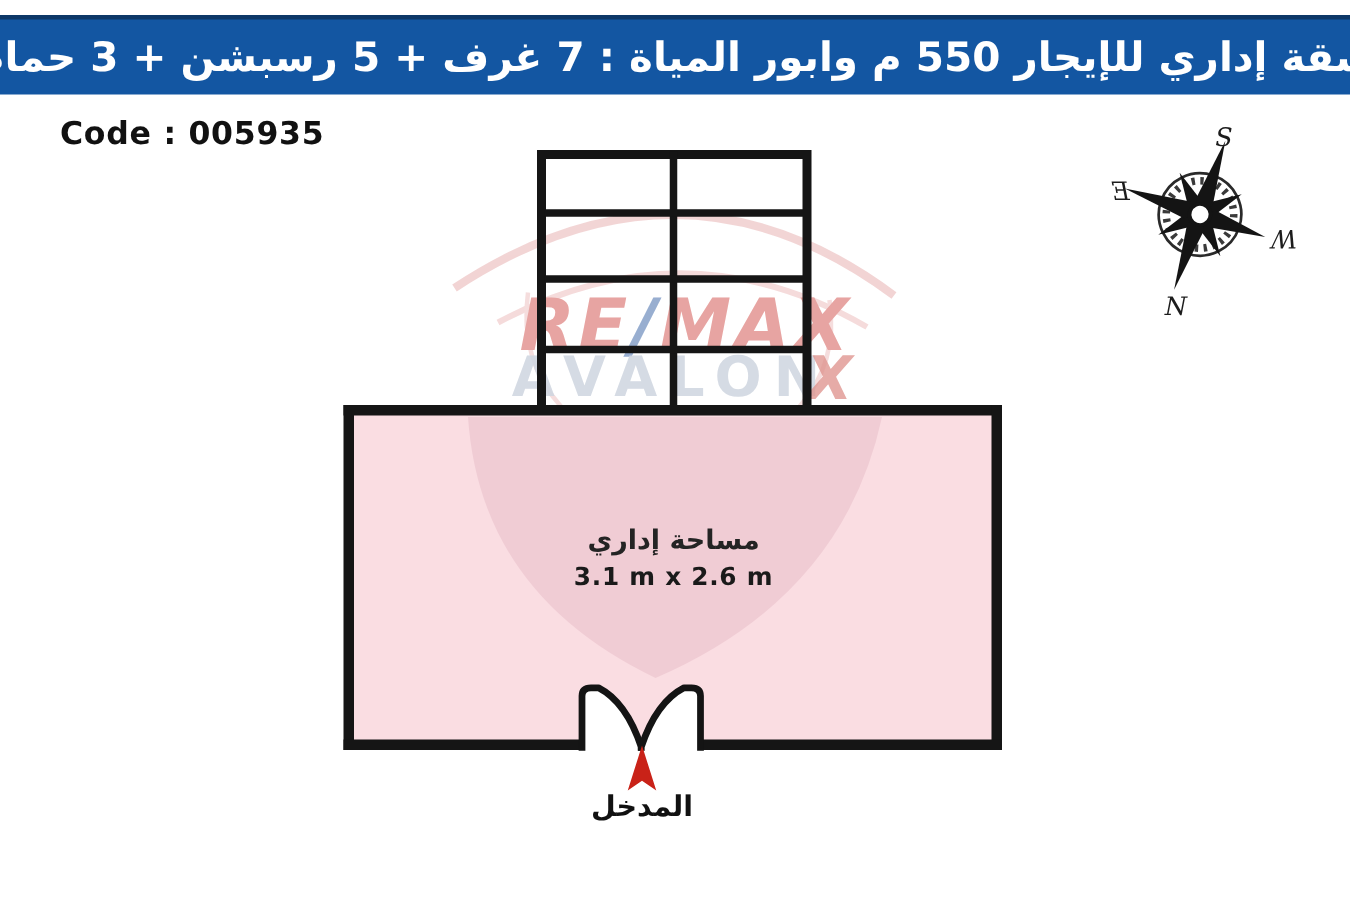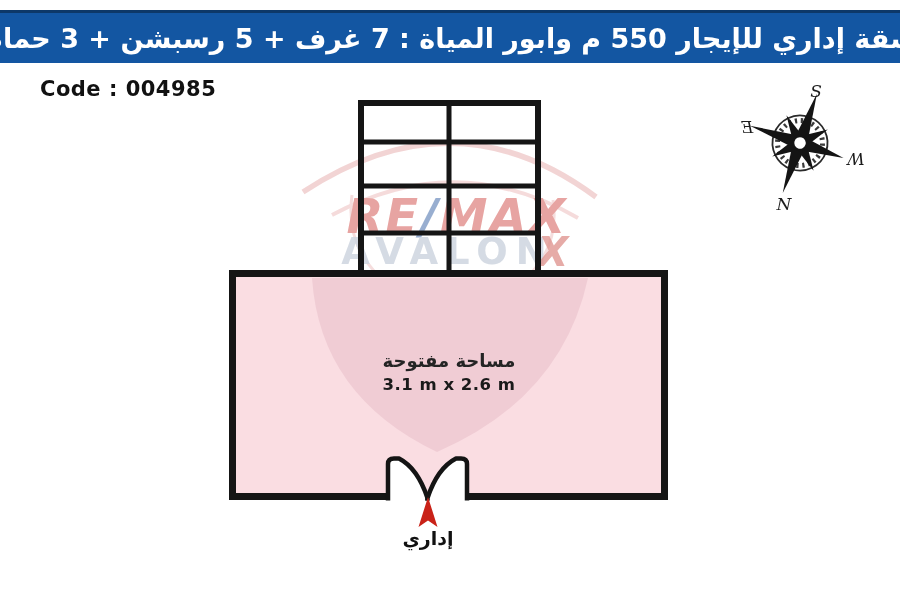--- a/index.html
+++ b/index.html
@@ -30,21 +30,21 @@
 </style>
 </head>
 <body>
 
 <div class="page">
 
   <div class="header-bar">
     <div class="header-title">شقة إداري للإيجار 550 م وابور المياة :  7 غرف + 5 رسبشن + 3 حمام</div>
   </div>
 
-  <div class="code-label">Code : 004985</div>
+  <div class="code-label">Code : 005935</div>
 
   <svg class="plan-svg" width="900" height="599" viewBox="0 0 900 599">
 
     <g opacity="0.9">
       <path d="M 303,192 Q 455,92 596,197" fill="none" stroke="#f1d0d0" stroke-width="5.5"></path>
       <path d="M 332,215 Q 457,148 578,218" fill="none" stroke="#f4d8d8" stroke-width="4"></path>
       <path d="M 352,195 Q 346,240 374,271" fill="none" stroke="#f4dada" stroke-width="3"></path>
       <path d="M 553,200 Q 559,242 533,271" fill="none" stroke="#f4dada" stroke-width="3"></path>
       <text x="457" y="233" text-anchor="middle" font-family="DejaVu Sans, sans-serif" font-size="48" font-weight="bold" font-style="italic" letter-spacing="2"><tspan fill="#e59b98">RE</tspan><tspan fill="#8da6cc">/</tspan><tspan fill="#e59b98">MAX</tspan></text>
       <text x="448" y="264" text-anchor="middle" font-family="DejaVu Sans, sans-serif" font-size="37" font-weight="bold" letter-spacing="8" fill="#ccd3de" opacity="0.9">AVALON</text>
@@ -96,17 +96,17 @@
       </g>
       <g font-family="DejaVu Serif, serif" font-style="italic" font-size="17" fill="#1c1c1c" text-anchor="middle">
         <text x="816" y="97">S</text>
         <text x="784" y="210">N</text>
         <text x="747" y="133" transform="scale(-1,1) translate(-1494,0)">E</text>
         <text x="856" y="165" transform="rotate(180 856 159)">W</text>
       </g>
     </g>
   </svg>
 
-  <div class="room-label">مساحة مفتوحة</div>
+  <div class="room-label">مساحة إداري</div>
   <div class="room-dims">3.1 m x 2.6 m</div>
-  <div class="entrance-label">إداري</div>
+  <div class="entrance-label">المدخل</div>
 
 </div>
 
 </body></html>

